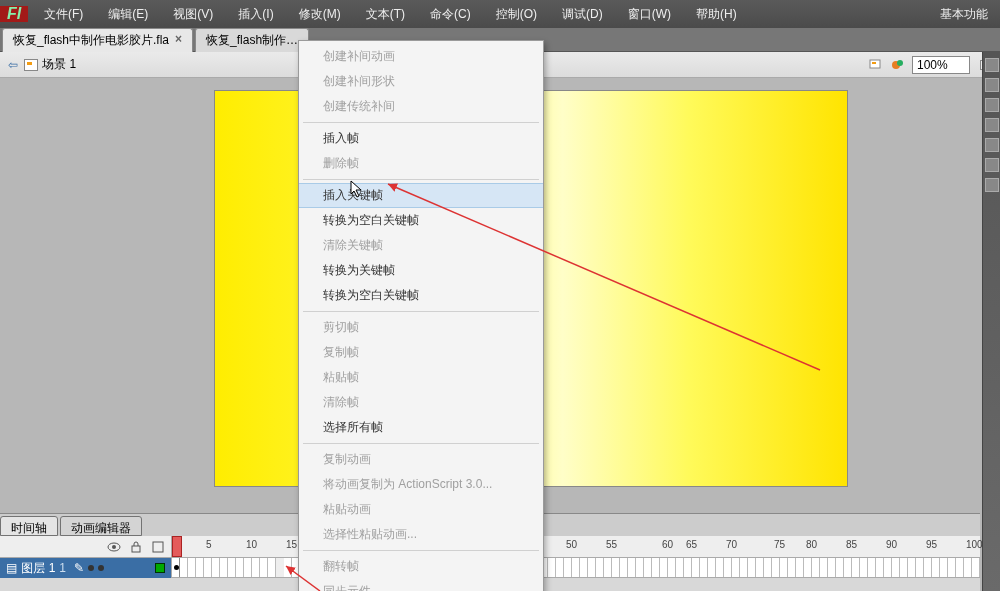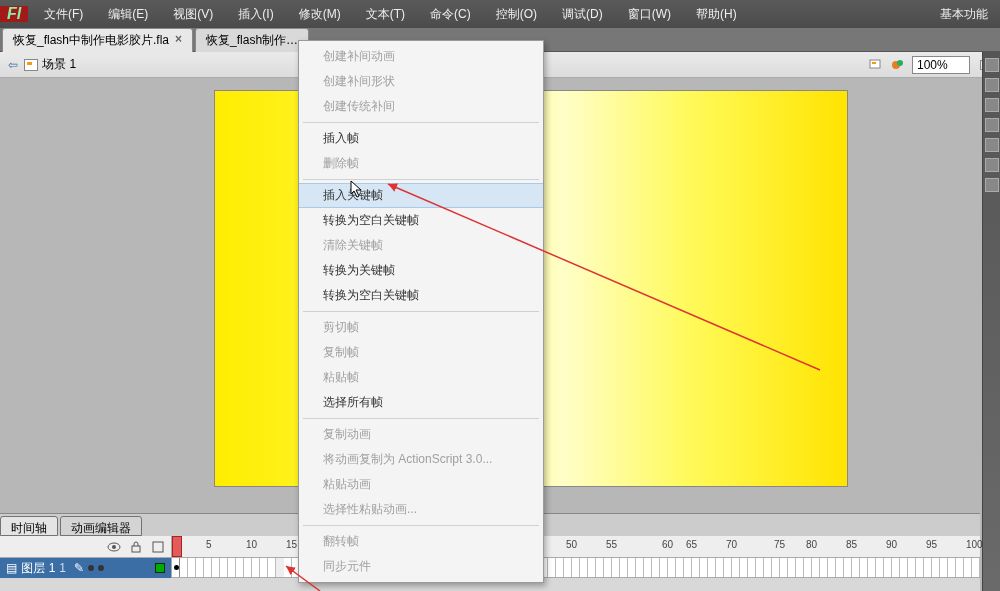--- a/index.html
+++ b/index.html
@@ -136,20 +136,21 @@
     <div class="ctx-sep"></div>
     <div class="ctx-item hover">插入关键帧</div>
     <div class="ctx-item">转换为空白关键帧</div>
     <div class="ctx-item disabled">清除关键帧</div>
     <div class="ctx-item">转换为关键帧</div>
     <div class="ctx-item">转换为空白关键帧</div>
     <div class="ctx-sep"></div>
     <div class="ctx-item disabled">剪切帧</div>
     <div class="ctx-item disabled">复制帧</div>
     <div class="ctx-item disabled">粘贴帧</div>
+    <div class="ctx-item disabled">清除帧</div>
     <div class="ctx-item">选择所有帧</div>
     <div class="ctx-sep"></div>
     <div class="ctx-item disabled">复制动画</div>
     <div class="ctx-item disabled">将动画复制为 ActionScript 3.0...</div>
     <div class="ctx-item disabled">粘贴动画</div>
     <div class="ctx-item disabled">选择性粘贴动画...</div>
     <div class="ctx-sep"></div>
     <div class="ctx-item disabled">翻转帧</div>
     <div class="ctx-item disabled">同步元件</div>
   </div>

